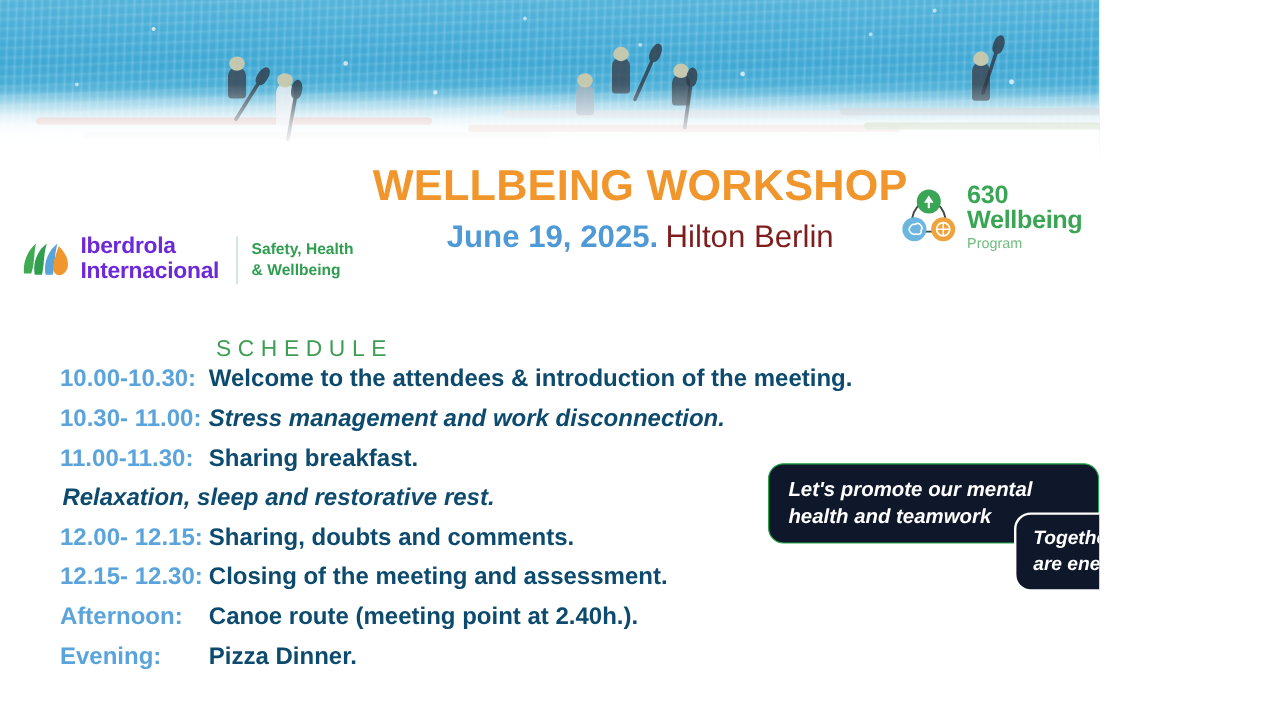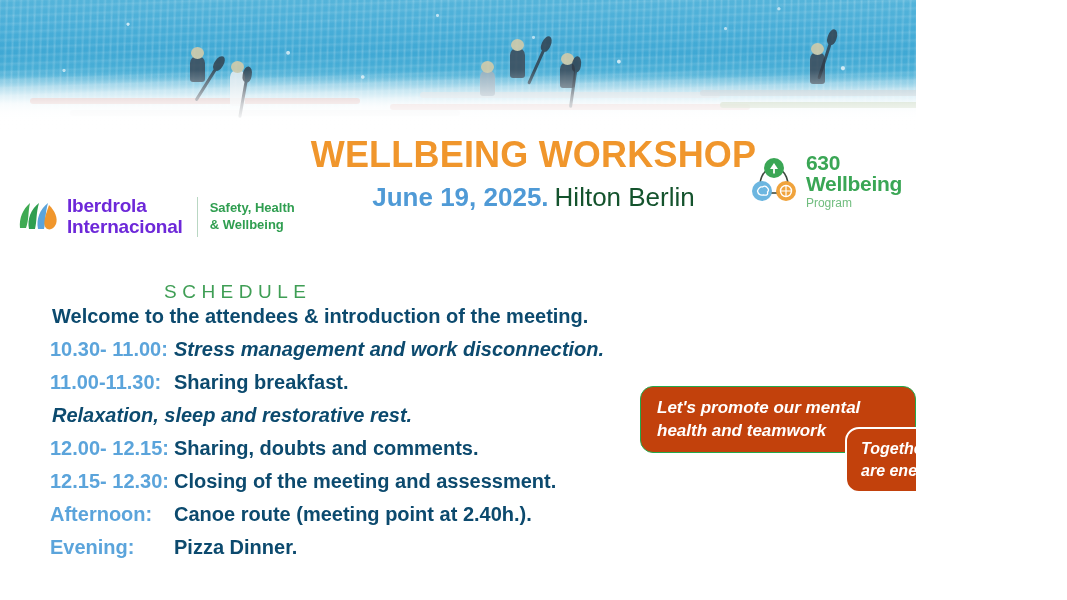--- a/index.html
+++ b/index.html
@@ -156,21 +156,21 @@
     font-size: 26px;
     line-height: 1.1;
     white-space: nowrap;
   }
   #event-date {
     font-weight: 700;
     color: #4f9ad6;
   }
   #event-venue {
     font-weight: 400;
-    color: #14532d;
+    color: #7f1d1d;
     margin-left: 6px;
   }
 
   
   #iberdrola-logo {
     position: absolute;
     left: 16px; top: 196px;
     display: flex;
     align-items: center;
     z-index: 6;
@@ -227,21 +227,21 @@
     font-size: 12px;
     line-height: 1.2;
     font-weight: 400;
     color: #71bd7f;
     margin-top: 1px;
   }
 
   
   #schedule-heading {
     position: absolute;
-    left: 164px; top: 281px;
+    left: 180px; top: 281px;
     font-size: 19px;
     font-weight: 500;
     letter-spacing: 5.5px;
     color: #3f9e55;
     z-index: 5;
   }
   #schedule-list {
     position: absolute;
     left: 50px; top: 305px;
     width: 720px;
@@ -266,21 +266,21 @@
     color: #0c4a6e;
     white-space: nowrap;
     margin-left: 2px;
   }
   .sched-desc.italic { font-style: italic; }
 
   
   #callouts { position: absolute; left: 0; top: 0; z-index: 7; }
   .callout {
     position: absolute;
-    background: #c2410c;
+    background: #0f172a;
     color: #ffffff;
     font-style: italic;
     font-weight: 700;
     border-radius: 13px;
     display: flex;
     align-items: center;
   }
   .callout span { display: block; }
   #callout-primary {
     left: 640px; top: 386px;
@@ -399,20 +399,21 @@
     <div id="wb-words">
       <div id="wb-360">630</div>
       <div id="wb-wellbeing">Wellbeing</div>
       <div id="wb-program">Program</div>
     </div>
   </div>
 
   <div id="schedule-heading">SCHEDULE</div>
   <div id="schedule-list">
       <div class="sched-row">
+        <div class="sched-time">10.00-10.30:</div>
         <div class="sched-desc">Welcome to the attendees &amp; introduction of the meeting.</div>
       </div>
       <div class="sched-row">
         <div class="sched-time">10.30- 11.00:</div>
         <div class="sched-desc italic">Stress management and work disconnection.</div>
       </div>
       <div class="sched-row">
         <div class="sched-time">11.00-11.30:</div>
         <div class="sched-desc">Sharing breakfast.</div>
       </div>

